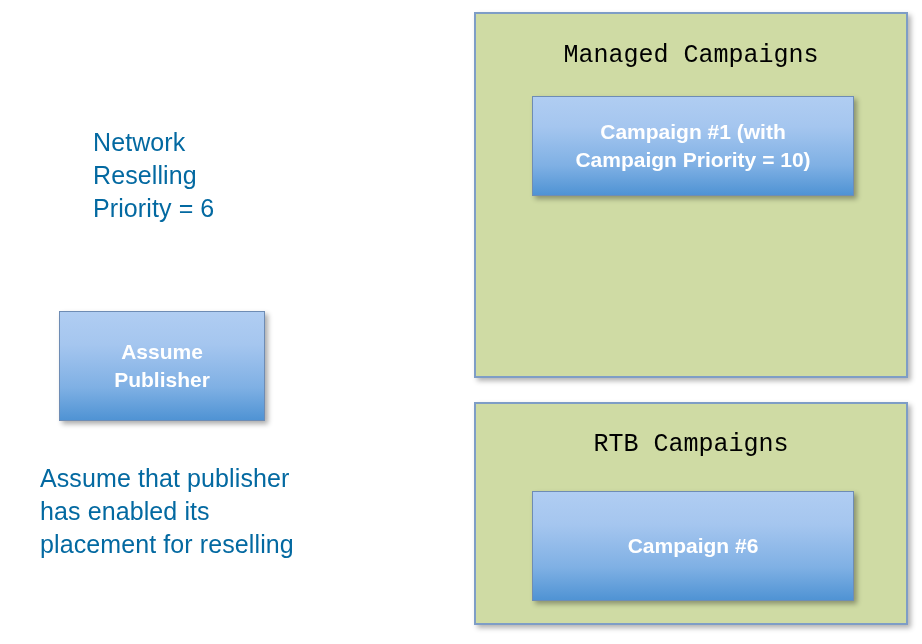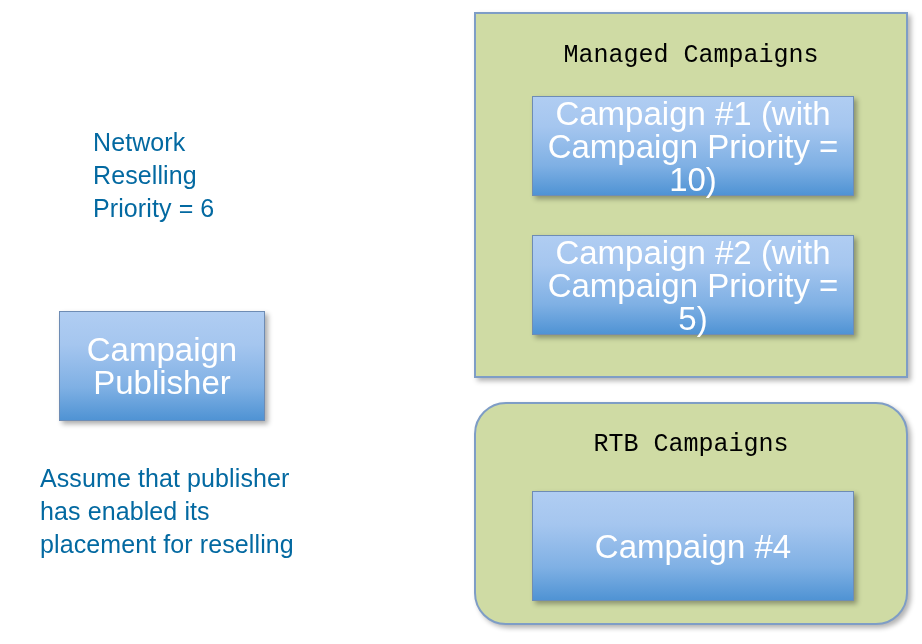--- a/index.html
+++ b/index.html
@@ -47,23 +47,23 @@
     border: 1px solid #6e8cb4;
     background: linear-gradient(to bottom, #b0cdf2 0%, #a5c6ef 30%, #7fb0e4 70%, #4f93d4 100%);
     box-shadow: 3px 3px 5px rgba(0,0,0,0.33);
     display: flex;
     align-items: center;
     justify-content: center;
     text-align: center;
   }
   .blue-box-label {
     color: #ffffff;
-    font-size: 33px;
-    line-height: 33px;
-    font-weight: normal;
+    font-size: 21px;
+    line-height: 28px;
+    font-weight: bold;
     white-space: pre-line;
     padding: 0 6px;
   }
 
   #managed-publisher-box {
     left: 59px;
     top: 311px;
     width: 206px;
     height: 110px;
   }
@@ -94,21 +94,20 @@
     width: 434px;
     height: 366px;
   }
   #managed-campaigns-panel .panel-title { top: 26px; }
 
   #rtb-campaigns-panel {
     left: 474px;
     top: 402px;
     width: 434px;
     height: 223px;
-    border-radius: 32px;
   }
   #rtb-campaigns-panel .panel-title { top: 25px; }
 
   
   #campaign-1-box {
     left: 56px;
     top: 82px;
     width: 322px;
     height: 100px;
   }
@@ -129,43 +128,39 @@
 </head>
 <body>
 
 <div id="canvas">
 
   <div class="plain-text" id="network-priority-note">Network
 Reselling
 Priority = 6</div>
 
   <div class="blue-box" id="managed-publisher-box">
-    <span class="blue-box-label">Campaign
+    <span class="blue-box-label">Assume
 Publisher</span>
   </div>
 
   <div class="plain-text" id="reselling-assumption-note">Assume that publisher
 has enabled its
 placement for reselling</div>
 
   <div class="green-panel" id="managed-campaigns-panel">
     <div class="panel-title">Managed Campaigns</div>
 
     <div class="blue-box" id="campaign-1-box">
       <span class="blue-box-label">Campaign #1 (with
 Campaign Priority = 10)</span>
     </div>
 
-    <div class="blue-box" id="campaign-2-box">
-      <span class="blue-box-label">Campaign #2 (with
-Campaign Priority = 5)</span>
-    </div>
   </div>
 
   <div class="green-panel" id="rtb-campaigns-panel">
     <div class="panel-title">RTB Campaigns</div>
 
     <div class="blue-box" id="campaign-3-box">
-      <span class="blue-box-label">Campaign #4</span>
+      <span class="blue-box-label">Campaign #6</span>
     </div>
   </div>
 
 </div>
 
 </body></html>

